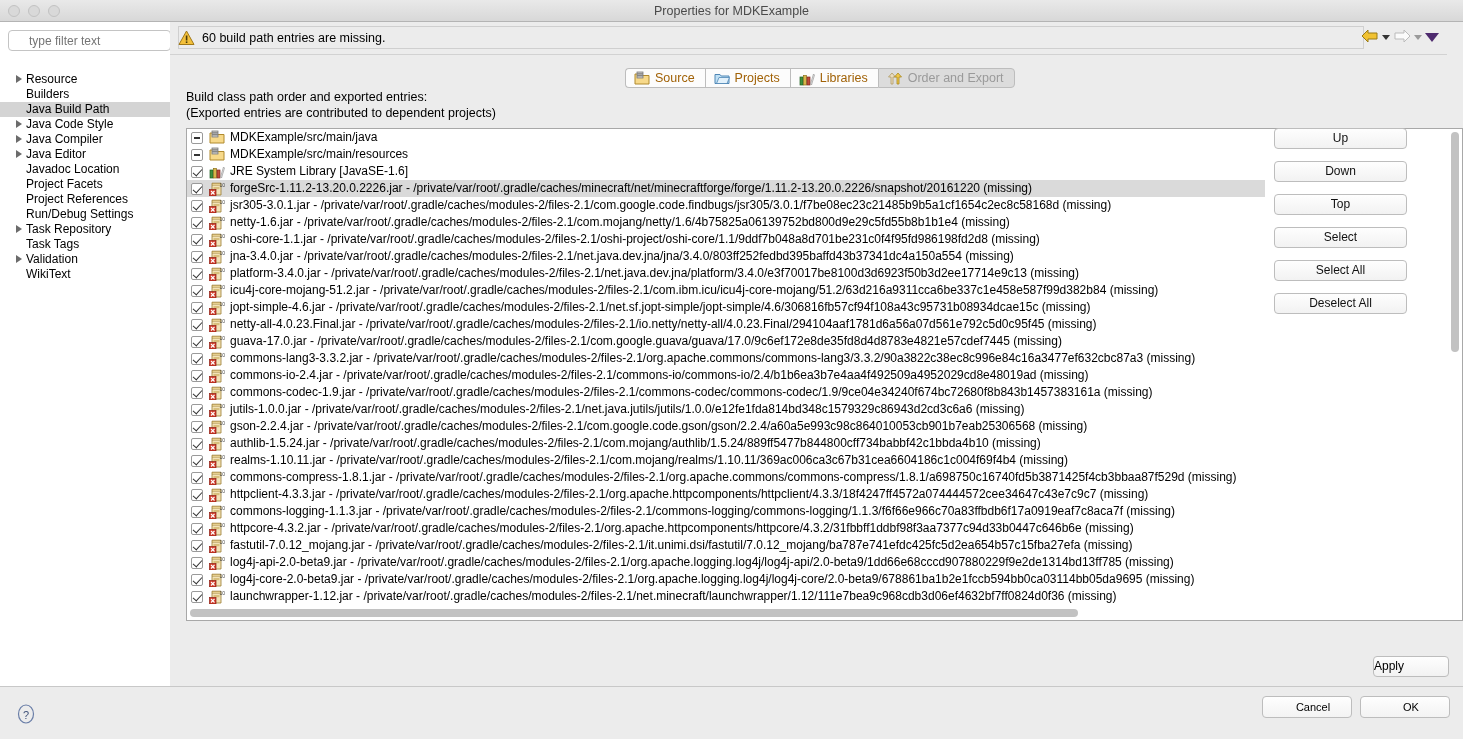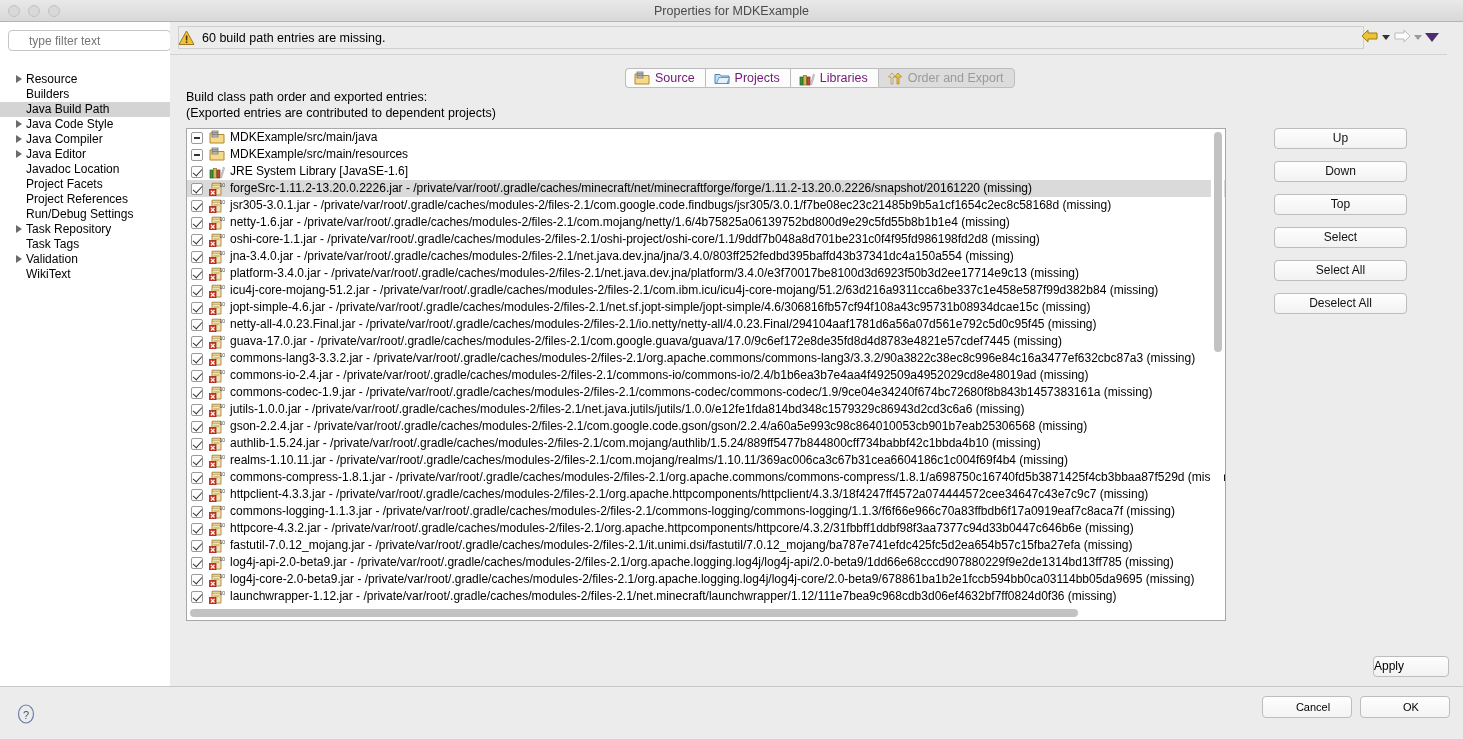--- a/index.html
+++ b/index.html
@@ -84,40 +84,40 @@
                      border-top: 9px solid #4e2a6e; }
 
   
   .tabrow {
     position: absolute; left: 455px; top: 44px;
     display: flex; align-items: flex-end; height: 22px;
   }
   .tab {
     height: 20px; line-height: 20px;
     padding: 0 10px 0 8px;
-    font-size: 12.5px; color: #701a75;
+    font-size: 12.5px; color: #a16207;
     background: #fcfcfc;
     border: 1px solid #bdbdbd; border-right: none;
     display: flex; align-items: center; gap: 5px;
     cursor: default; white-space: nowrap;
   }
   .tab:first-child { border-radius: 4px 0 0 4px; }
   .tab:last-child { border-right: 1px solid #bdbdbd; border-radius: 0 4px 4px 0; }
   .tab.active { background: #dcdcdc; color: #9a9a9a; }
 
   
   .panel {
     position: absolute; left: 16px; top: 68px; width: 1245px; height: 560px;
     background: #ececec;
   }
   .lbl1 { position: absolute; left: 0; top: 0; font-size: 12.5px; }
   .lbl2 { position: absolute; left: 0; top: 16px; font-size: 12.5px; }
 
   .listbox {
-    position: absolute; left: 0; top: 38px; width: 1040px; height: 493px;
+    position: absolute; left: 0; top: 38px; width: 1277px; height: 493px;
     background: #fff; border: 1px solid #a8a8a8;
     overflow: hidden;
   }
   .rowarea { position: absolute; left: 0; top: 0; width: 1078px; height: 477px; overflow: hidden; }
   .row {
     position: relative; height: 17px; line-height: 17px;
     padding-left: 4px; white-space: nowrap; font-size: 12px;
     display: flex; align-items: center; cursor: default;
   }
   .row.sel { background: #dadada; }

